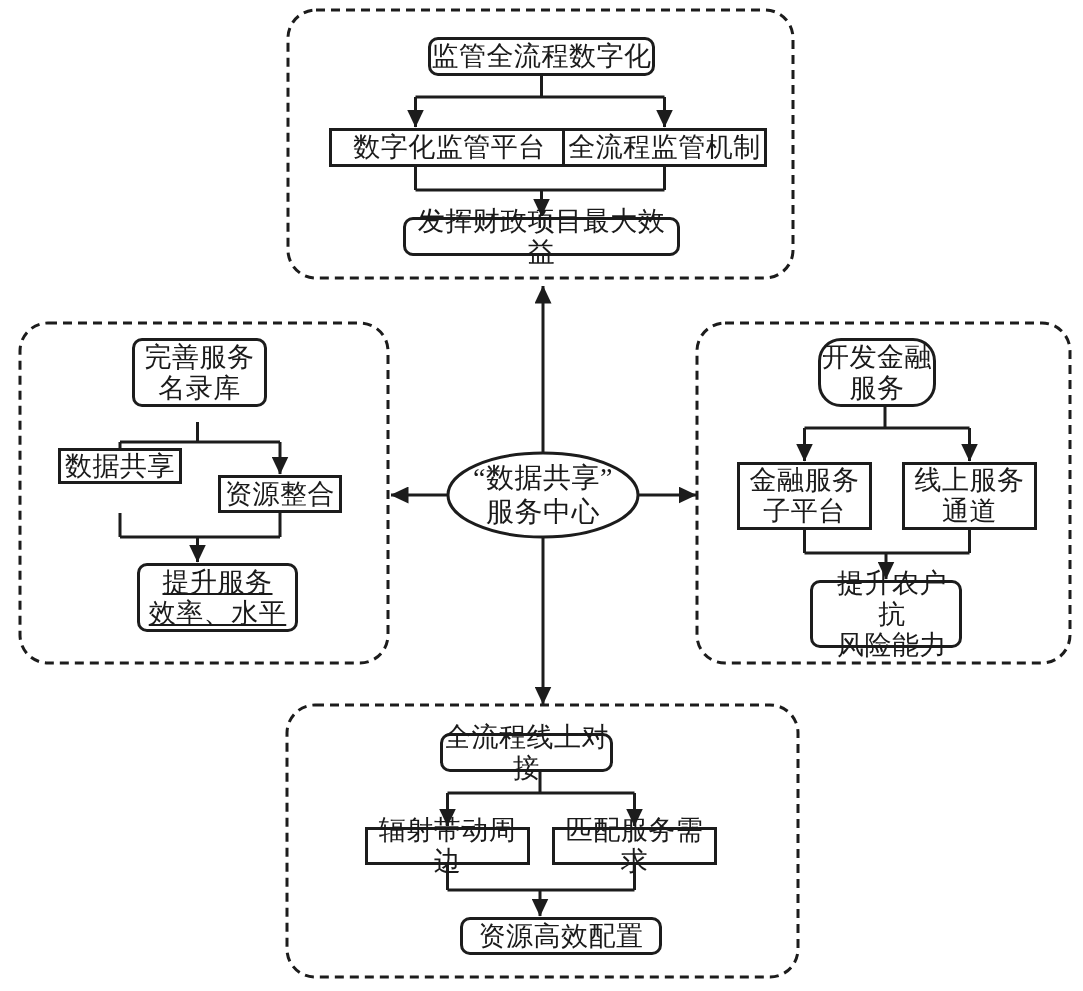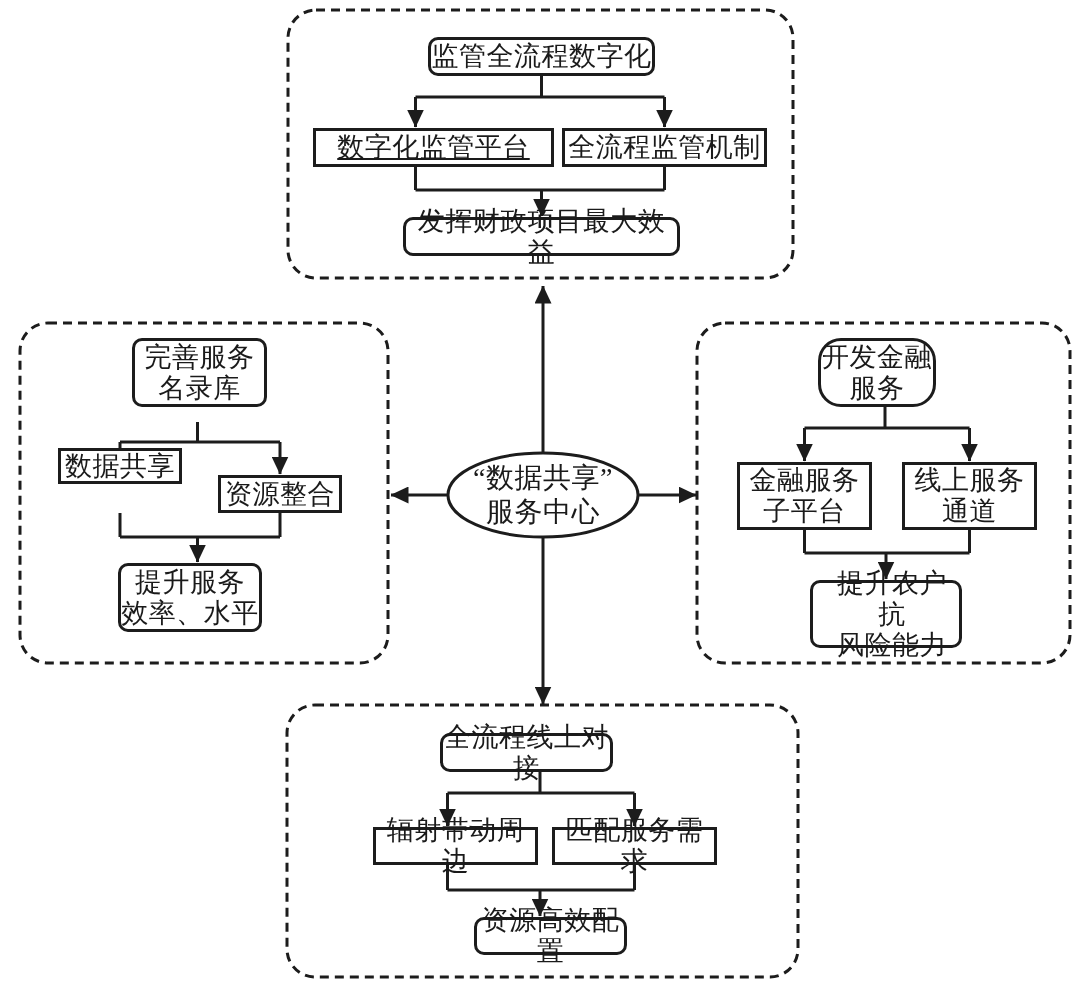--- a/index.html
+++ b/index.html
@@ -91,38 +91,38 @@
     <path d="M540 772 V793 M447.5 793 H634.5 M447.5 865 V890 M634.5 865 V890 M447.5 890 H634.5" stroke="#1c1c1c" stroke-width="3" fill="none"></path>
     <path d="M447.5 793 V826" stroke="#1c1c1c" stroke-width="3" fill="none" marker-end="url(#ah)"></path>
     <path d="M634.5 793 V826" stroke="#1c1c1c" stroke-width="3" fill="none" marker-end="url(#ah)"></path>
     <path d="M540 890 V916" stroke="#1c1c1c" stroke-width="3" fill="none" marker-end="url(#ah)"></path>
   </svg>
 
   <div class="center-label" style="left:448px; top:453px; width:190px; height:84px;">“数据共享”
 服务中心</div>
 
   <div class="node round" style="left:428px; top:37px; width:227px; height:39px;text-align:center;">监管全流程数字化</div>
-  <div class="node" style="left:313px; top:128px; width:241px; height:39px;text-decoration:underline;">数字化监管平台</div>
+  <div class="node" style="left:329px; top:128px; width:241px; height:39px;">数字化监管平台</div>
   <div class="node" style="left:562px; top:128px; width:205px; height:39px;">全流程监管机制</div>
   <div class="node round" style="left:403px; top:217px; width:277px; height:39px;">发挥财政项目最大效益</div>
 
   <div class="node round" style="left:132px; top:338px; width:135px; height:69px;">完善服务
 名录库</div>
   <div class="node" style="left:58px; top:448px; width:124px; height:36px;">数据共享</div>
   <div class="node" style="left:218px; top:475px; width:124px; height:38px;">资源整合</div>
-  <div class="node round" style="left:118px; top:563px; width:144px; height:69px;">提升服务
+  <div class="node round" style="left:137px; top:563px; width:161px; height:69px;text-decoration:underline;">提升服务
 效率、水平</div>
 
   <div class="node round" style="left:818px; top:338px; width:118px; height:69px;border-radius:23px;">开发金融
 服务</div>
   <div class="node" style="left:902px; top:462px; width:135px; height:68px;">线上服务
 通道</div>
   <div class="node" style="left:737px; top:462px; width:135px; height:68px;">金融服务
 子平台</div>
   <div class="node round" style="left:810px; top:580px; width:152px; height:68px;padding-left:12px;">提升农户抗
 风险能力</div>
 
   <div class="node round" style="left:440px; top:733px; width:173px; height:39px;">全流程线上对接</div>
-  <div class="node" style="left:365px; top:827px; width:165px; height:38px;margin-left:8px;">辐射带动周边</div>
+  <div class="node" style="left:365px; top:827px; width:165px; height:38px;">辐射带动周边</div>
   <div class="node" style="left:552px; top:827px; width:165px; height:38px;">匹配服务需求</div>
-  <div class="node round" style="left:474px; top:917px; width:153px; height:38px;">资源高效配置</div>
+  <div class="node round" style="left:460px; top:917px; width:202px; height:38px;">资源高效配置</div>
 
 </div>
 
 </body></html>

